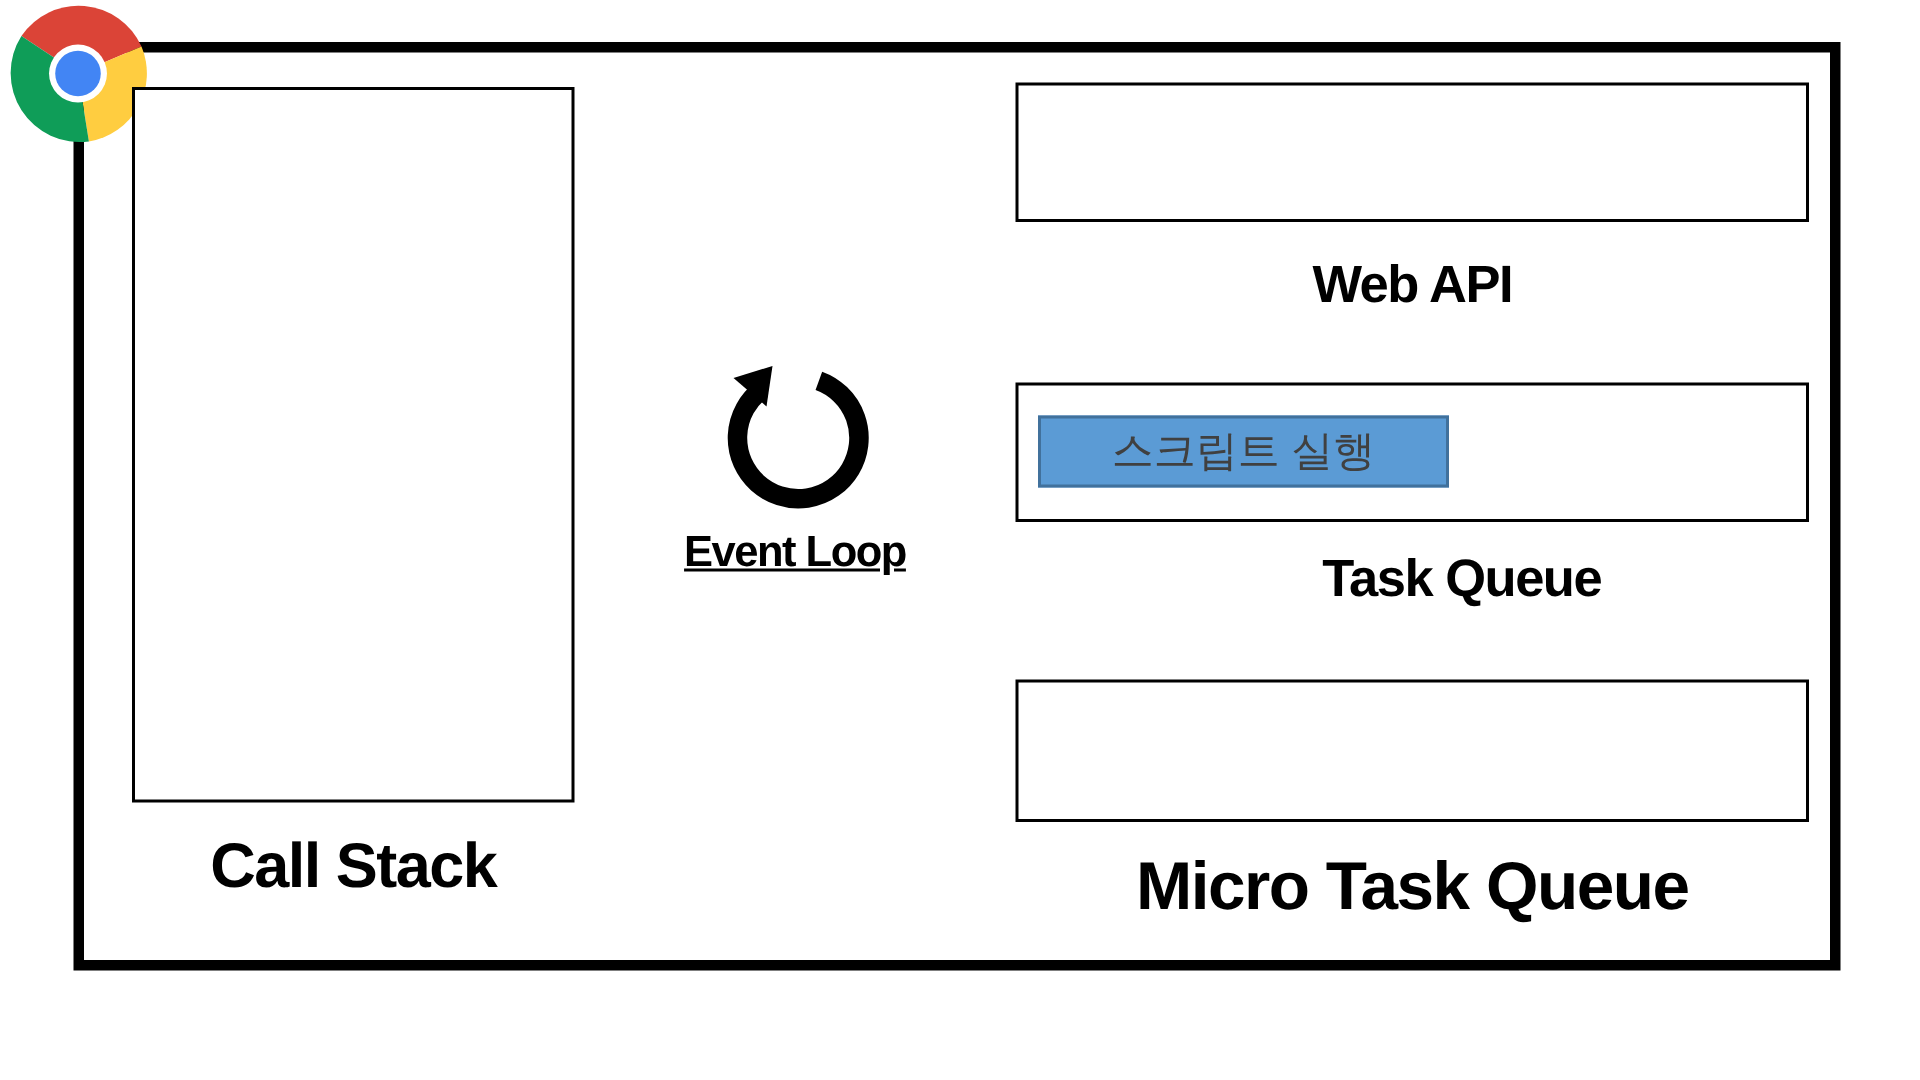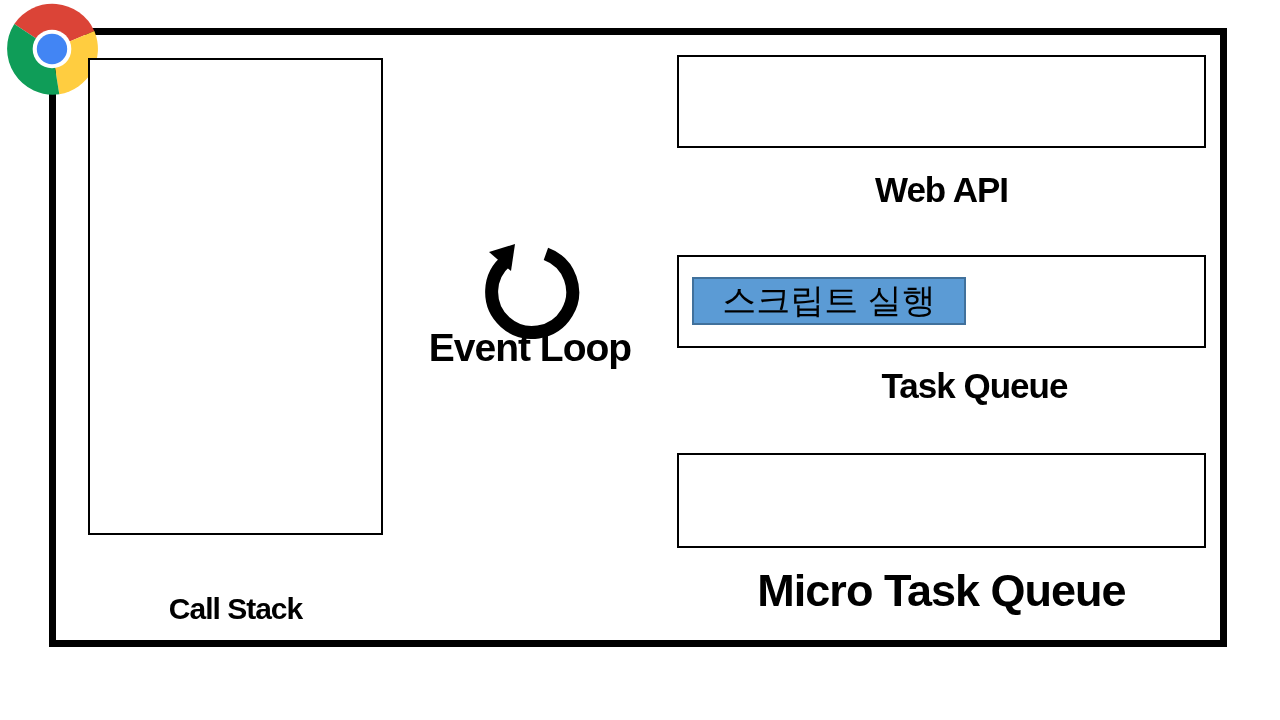--- a/index.html
+++ b/index.html
@@ -55,41 +55,41 @@
     left: 13px;
     top: 20px;
     width: 274px;
     height: 48px;
     background: #5B9BD5;
     border: 2px solid #41719C;
     box-sizing: border-box;
     display: flex;
     align-items: center;
     justify-content: center;
-    color: #000000;
-    font-size: 34px;
+    color: #404040;
+    font-size: 28px;
     font-weight: normal;
   }
 
   
   .dlabel {
     position: absolute;
     display: flex;
     align-items: center;
     justify-content: center;
     font-weight: bold;
     letter-spacing: -1px;
     white-space: nowrap;
     color: #000;
   }
-  .call-stack-label   { left: 38px;  top: 555px; width: 395px; height: 44px; font-size: 30px; margin-top: 32px; }
+  .call-stack-label   { left: 38px;  top: 555px; width: 395px; height: 44px; font-size: 42px; }
   .web-api-label      { left: 677px; top: 170px; width: 529px; height: 40px; font-size: 35px; }
   .task-queue-label   { left: 710px; top: 366px; width: 529px; height: 40px; font-size: 35px; }
   .micro-task-label   { left: 677px; top: 571px; width: 529px; height: 40px; font-size: 45px; }
-  .event-loop-label   { left: 420px; top: 328px; width: 220px; height: 40px; font-size: 39px; }
+  .event-loop-label   { left: 420px; top: 348px; width: 220px; height: 40px; font-size: 29px; text-decoration: underline; }
 
   
   .event-loop-icon {
     position: absolute;
     left: 478px;
     top: 238px;
     width: 104px;
     height: 104px;
   }
 </style>

